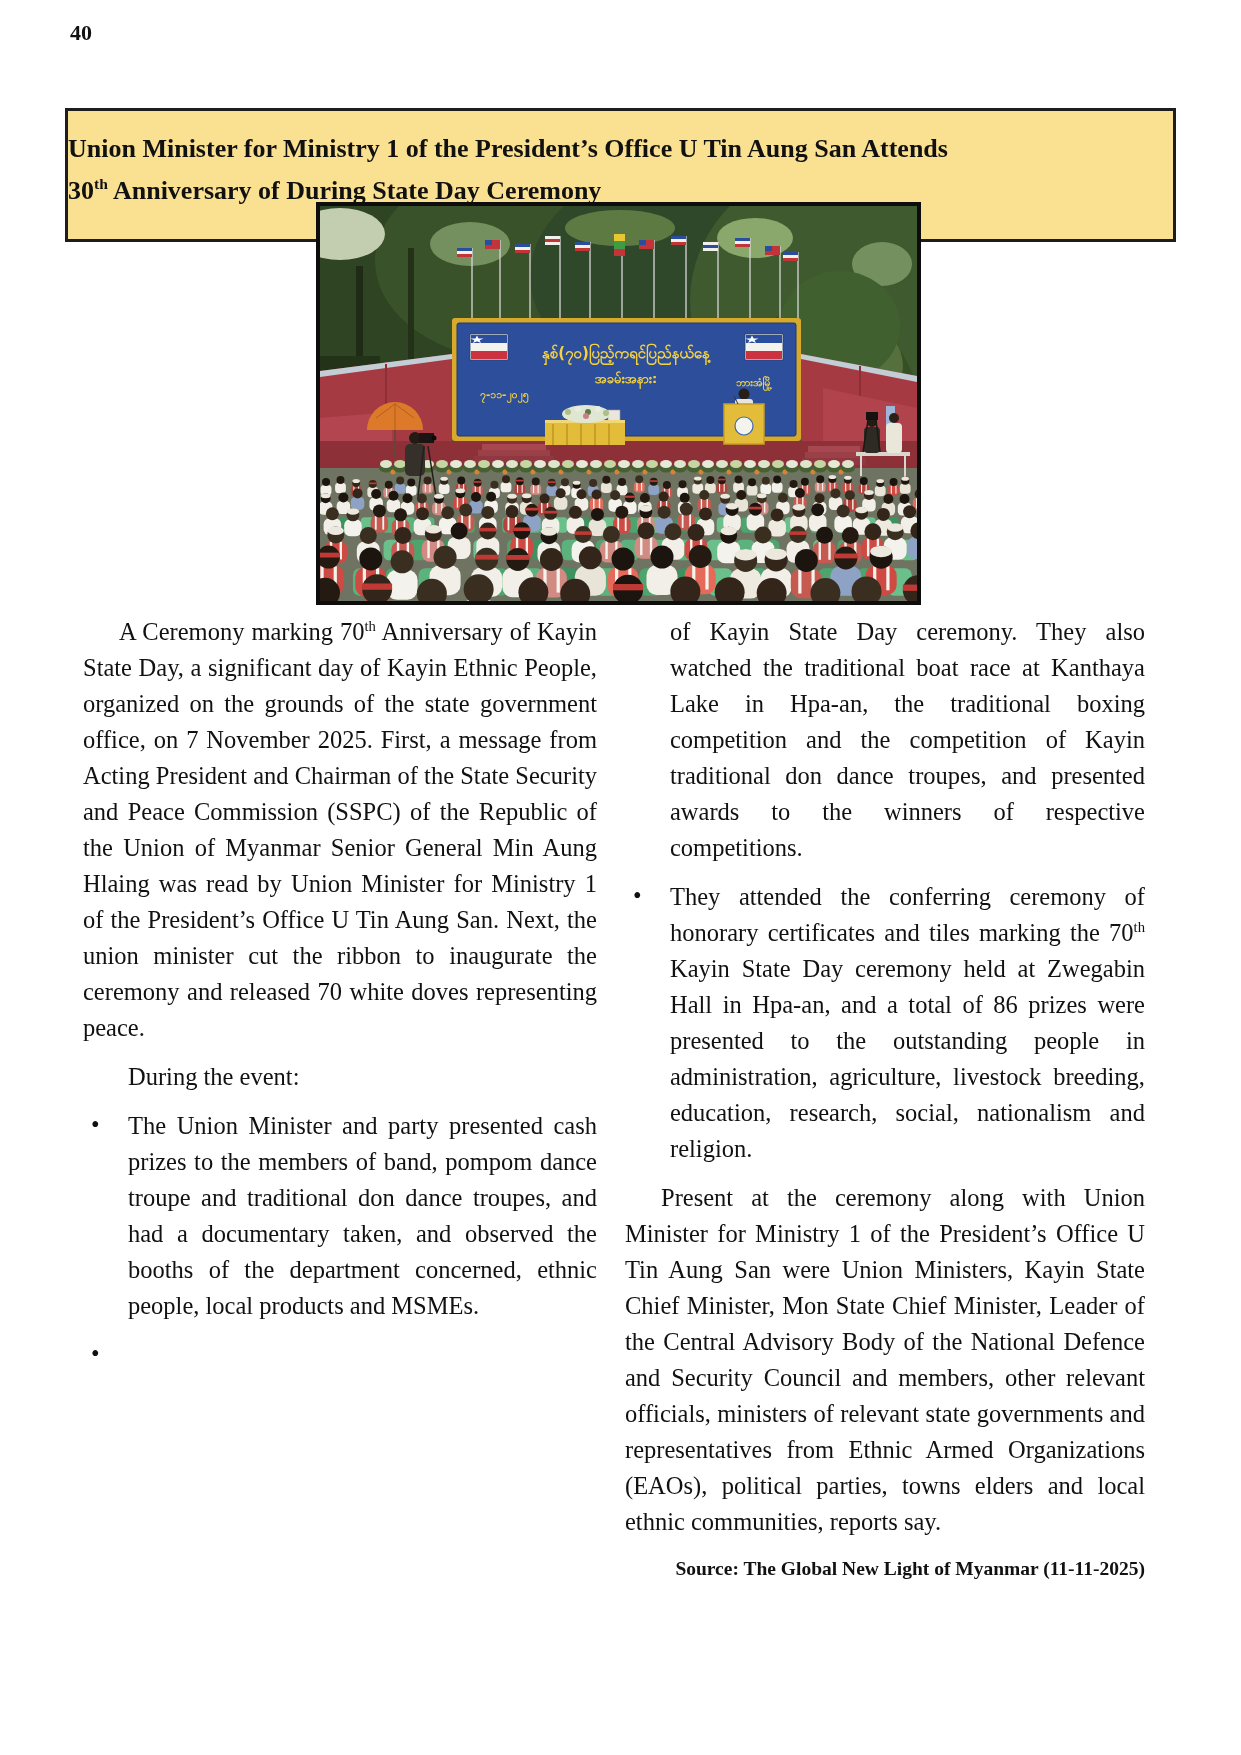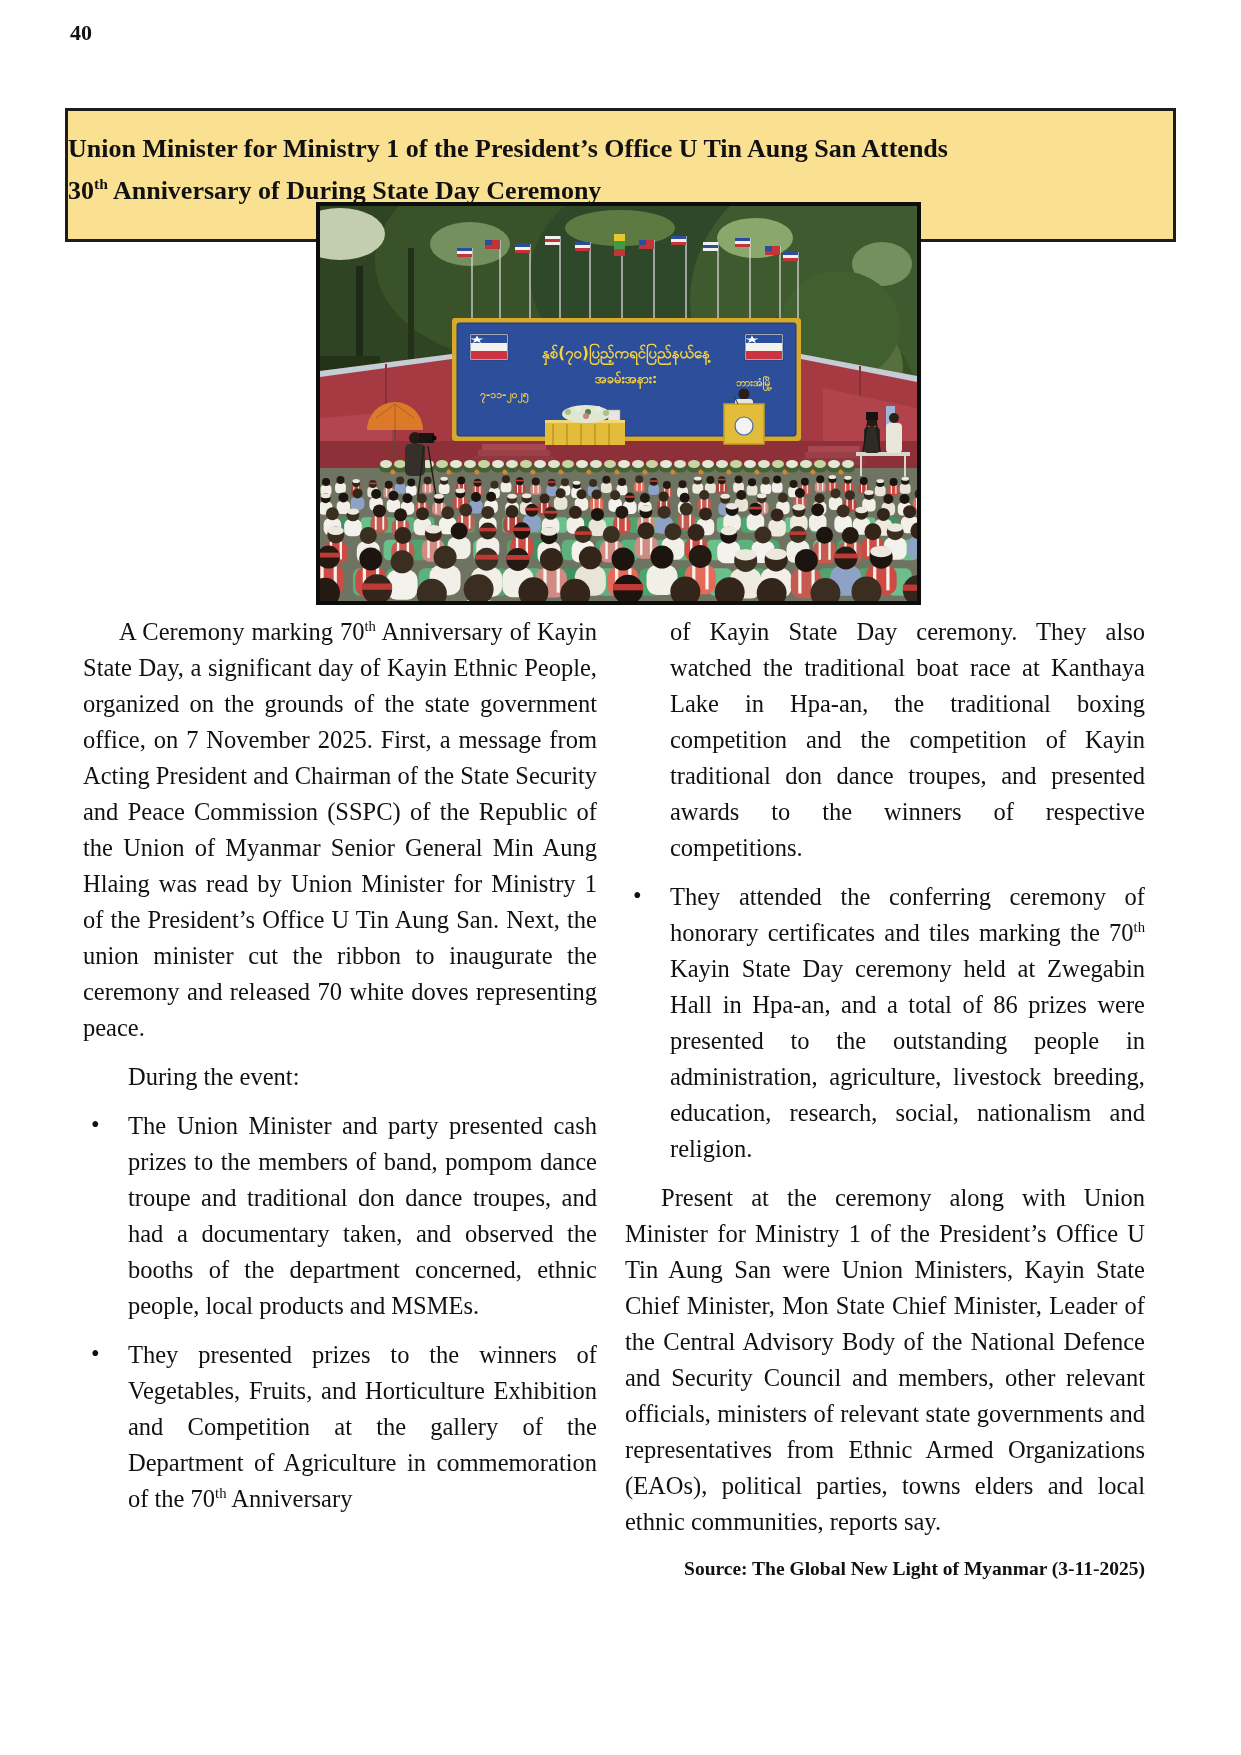--- a/index.html
+++ b/index.html
@@ -867,25 +867,25 @@
           <circle cx="597.8469562545417" cy="384.26770210266113" r="15" fill="#33251a"></circle>
           <rect x="582.8469562545417" y="378.56770210266114" width="30" height="6.3" fill="#c03a35"></rect>
         </g>
     </svg>
   </figure>
 
   <div class="column column-left" id="col-left">
       <div class="blk blk-paragraph"><span class="blk-content"><span>A Ceremony marking 70</span><sup>th</sup><span> Anniversary of Kayin State Day, a significant day of Kayin Ethnic People, organized on the grounds of the state government office, on 7 November 2025. First, a message from Acting President and Chairman of the State Security and Peace Commission (SSPC) of the Republic of the Union of Myanmar Senior General Min Aung Hlaing was read by Union Minister for Ministry 1 of the President’s Office U Tin Aung San. Next, the union minister cut the ribbon to inaugurate the ceremony and released 70 white doves representing peace.</span></span></div>
       <div class="blk blk-line"><span class="blk-content"><span>During the event:</span></span></div>
       <div class="blk blk-bullet"><span class="marker">•</span><span class="blk-content"><span class="seg-bold">The Union Minister and party</span><span> presented cash prizes to the members of band, pompom dance troupe and traditional don dance troupes, and had a documentary taken, and observed the booths of the department concerned, ethnic people, local products and MSMEs.</span></span></div>
-      <div class="blk blk-bullet"><span class="marker">•</span><span class="blk-content"><span>They presented prizes to the winners of Vegetables, Fruits, and Horticulture Exhibition and Competition at the gallery of the Department of Agriculture in commemoration of the 70</span><sup>th</sup><span> Anniversary</span></span></div>
+      <div class="blk blk-bullet"><span class="marker">•</span></div>
     </div>
 
   <div class="column column-right">
     <div id="col-right-blocks">
         <div class="blk blk-continuation"><span class="blk-content"><span>of Kayin State Day ceremony. They also watched the traditional boat race at Kanthaya Lake in Hpa-an, the traditional boxing competition and the competition of Kayin traditional don dance troupes, and presented awards to the winners of respective competitions.</span></span></div>
         <div class="blk blk-bullet"><span class="marker">•</span><span class="blk-content"><span>They attended the conferring ceremony of honorary certificates and tiles marking the 70</span><sup>th</sup><span> Kayin State Day ceremony held at Zwegabin Hall in Hpa-an, and a total of 86 prizes were presented to the outstanding people in administration, agriculture, livestock breeding, education, research, social, nationalism and religion.</span></span></div>
         <div class="blk blk-paragraph"><span class="blk-content"><span>Present at the ceremony along with Union Minister for Ministry 1 of the President’s Office U Tin Aung San were Union Ministers, Kayin State Chief Minister, Mon State Chief Minister, Leader of the Central Advisory Body of the National Defence and Security Council and members, other relevant officials, ministers of relevant state governments and representatives from Ethnic Armed Organizations (EAOs), political parties, towns elders and local ethnic communities, reports say.</span></span></div>
       </div>
-    <div class="source-line">Source: The Global New Light of Myanmar (3-11-2025)</div>
+    <div class="source-line">Source: The Global New Light of Myanmar (11-11-2025)</div>
   </div>
 
 </div>
 
 </body></html>

